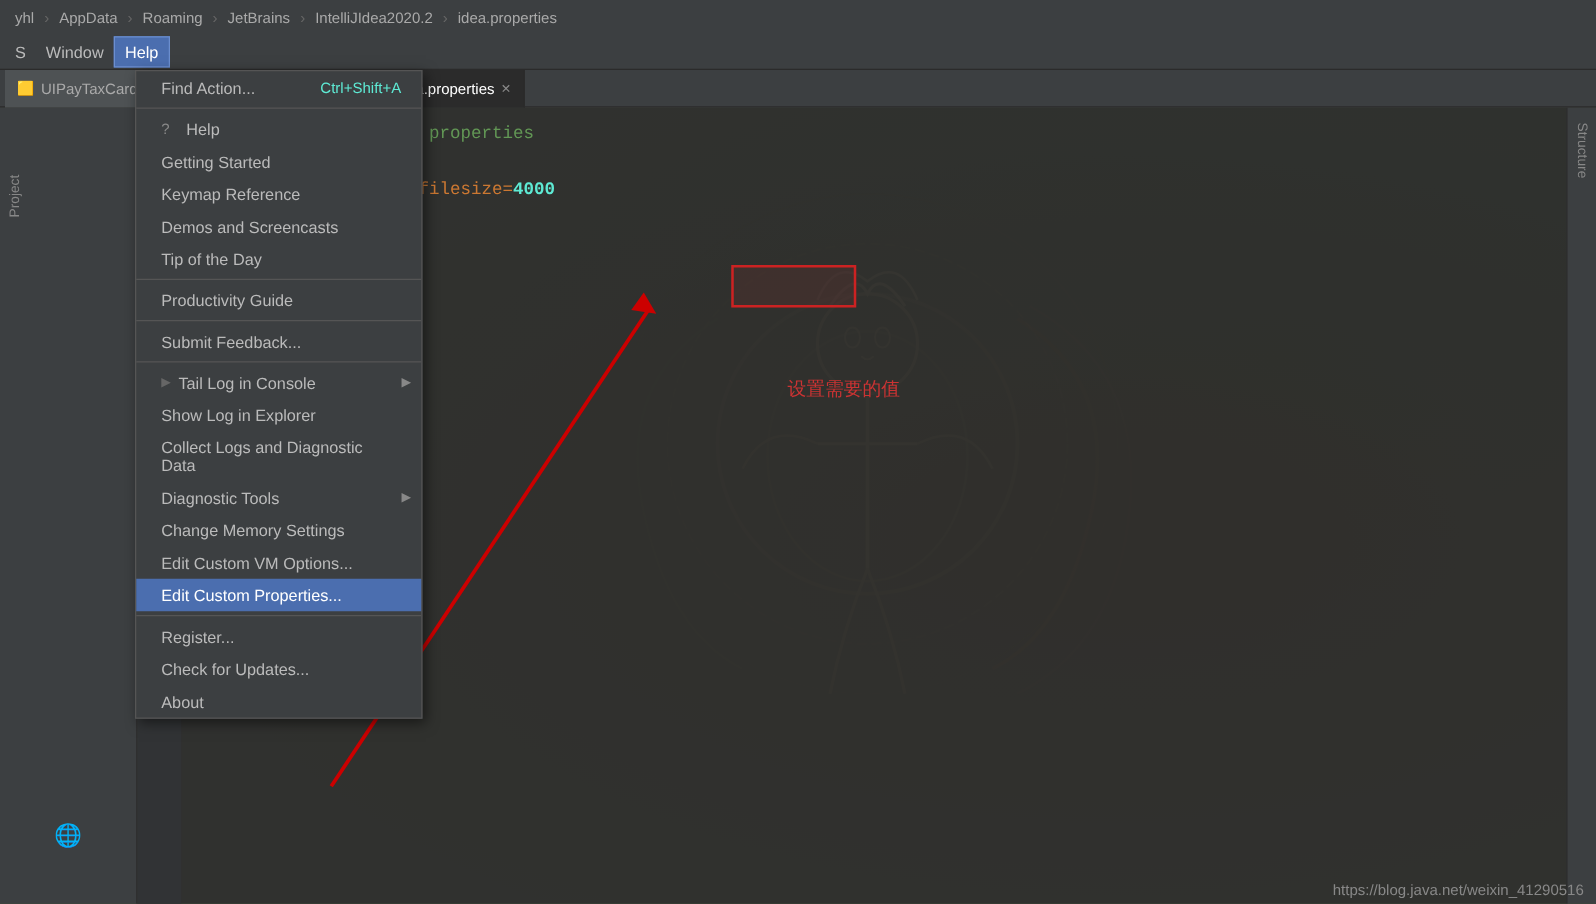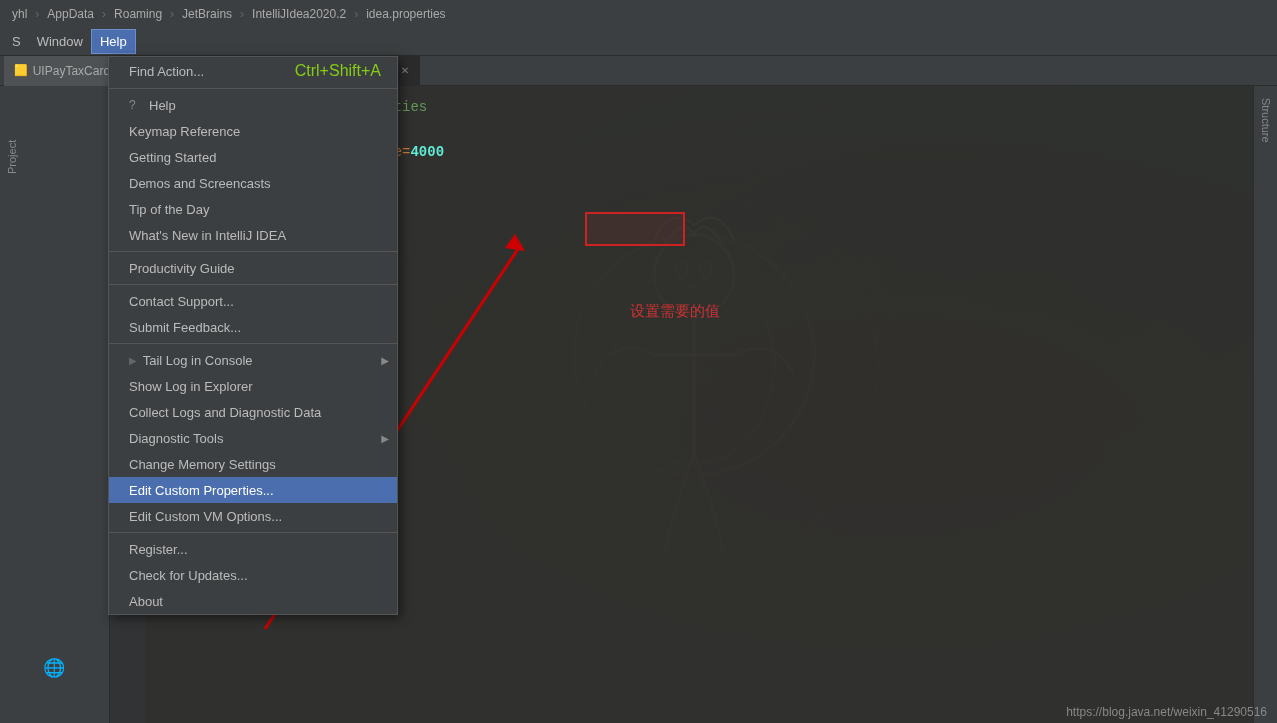--- a/index.html
+++ b/index.html
@@ -191,21 +191,21 @@
       height: 637px;
       z-index: 7;
       pointer-events: none;
     }
 
     
     .help-menu {
       position: absolute;
       top: 56px;
       left: 108px;
-      width: 290px;
+      width: 230px;
       background: #3c3f41;
       border: 1px solid #555;
       box-shadow: 3px 3px 10px rgba(0,0,0,0.5);
       z-index: 100;
     }
     .help-menu-item {
       display: flex;
       align-items: center;
       padding: 5px 16px 5px 20px;
       color: #bbb;
@@ -215,22 +215,22 @@
       min-height: 26px;
     }
     .help-menu-item.selected {
       background: #4b6eaf;
       color: #fff;
     }
     .help-menu-item.has-shortcut {
       justify-content: space-between;
     }
     .shortcut {
-      color: #84cc16;
-      font-size: 16px;
+      color: #5eead4;
+      font-size: 12px;
       margin-left: auto;
     }
     .menu-separator {
       height: 1px;
       background: #555;
       margin: 3px 0;
     }
     .help-icon {
       margin-right: 6px;
       color: #888;
@@ -447,51 +447,45 @@
     <span class="shortcut">Ctrl+Shift+A</span>
   </div>
   <div class="menu-separator"></div>
 
   <div class="help-menu-item">
     <span class="help-icon">?</span>
     <span>Help</span>
   </div>
 
   <div class="help-menu-item">
+    <span>Getting Started</span>
+  </div>
+
+  <div class="help-menu-item">
     <span>Keymap Reference</span>
   </div>
 
   <div class="help-menu-item">
-    <span>Getting Started</span>
-  </div>
-
-  <div class="help-menu-item">
     <span>Demos and Screencasts</span>
   </div>
 
   <div class="help-menu-item">
     <span>Tip of the Day</span>
   </div>
 
-  <div class="help-menu-item">
-    <span>What's New in IntelliJ IDEA</span>
-  </div>
 
 
   <div class="menu-separator"></div>
 
   <div class="help-menu-item">
     <span>Productivity Guide</span>
   </div>
 
   <div class="menu-separator"></div>
 
-  <div class="help-menu-item">
-    <span>Contact Support...</span>
-  </div>
 
 
   <div class="help-menu-item">
     <span>Submit Feedback...</span>
   </div>
 
   <div class="menu-separator"></div>
 
   <div class="help-menu-item has-submenu-arrow">
     <span style="color:#666; margin-right: 6px; font-size: 10px;">▶</span>
@@ -507,28 +501,28 @@
   </div>
 
   <div class="help-menu-item has-submenu-arrow">
     <span>Diagnostic Tools</span>
   </div>
 
   <div class="help-menu-item">
     <span>Change Memory Settings</span>
   </div>
 
+  <div class="help-menu-item">
+    <span>Edit Custom VM Options...</span>
+  </div>
+
   <div class="help-menu-item selected">
     <span>Edit Custom Properties...</span>
   </div>
 
-  <div class="help-menu-item">
-    <span>Edit Custom VM Options...</span>
-  </div>
-
   <div class="menu-separator"></div>
 
   <div class="help-menu-item">
     <span>Register...</span>
   </div>
 
   <div class="help-menu-item">
     <span>Check for Updates...</span>
   </div>
 

